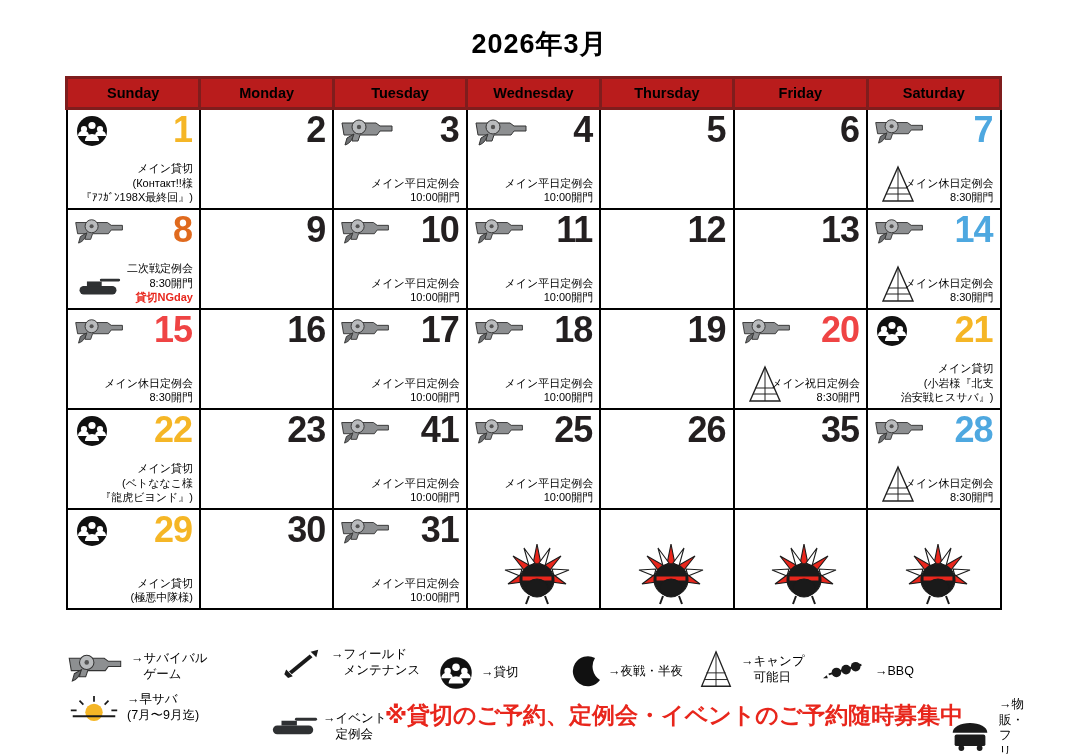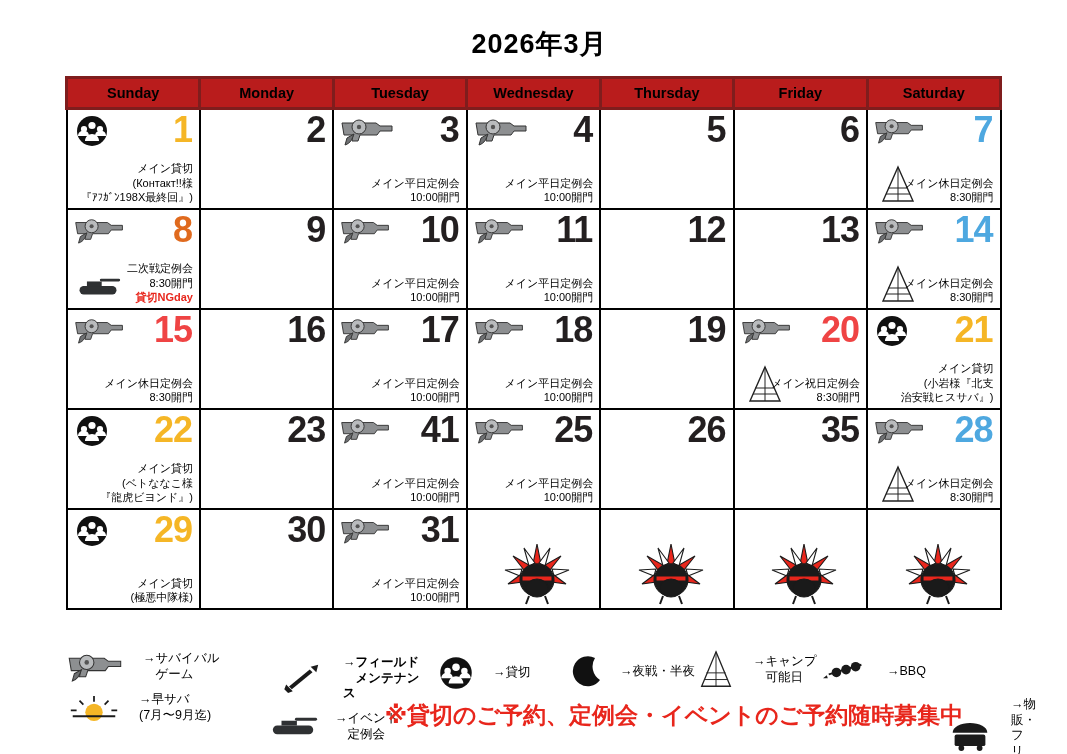--- a/index.html
+++ b/index.html
@@ -106,31 +106,31 @@
   .legend{
     position:absolute;
     left:65px;
     top:645px;
     width:937px;
     height:98px;
   }
   .legcell{
     display:flex;
     align-items:center;
-    gap:16px;
+    gap:4px;
     font-size:12.5px;
     color:#000;
     line-height:1.25;
   }
   .legtxt{white-space:pre-line;}
   .legicon{flex:0 0 auto;}
 
   .lg1{position:absolute;left:0;top:4px;width:215px;}
   .lg2{position:absolute;left:0;top:46px;width:215px;}
-  .lg3{position:absolute;left:218px;top:10px;width:145px;font-weight:bold;}
+  .lg3{position:absolute;left:218px;top:2px;width:145px;}
   .lg4{position:absolute;left:204px;top:46px;width:145px;margin-top:20px;}
   .lg5{position:absolute;left:370px;top:10px;}
   .lg6{position:absolute;left:505px;top:10px;}
   .lg7{position:absolute;left:630px;top:4px;}
   .lg8{position:absolute;left:758px;top:12px;}
   .lg9{position:absolute;left:880px;top:12px;margin-top:40px;}
 
   .banner{
     position:absolute;
     left:342px;

